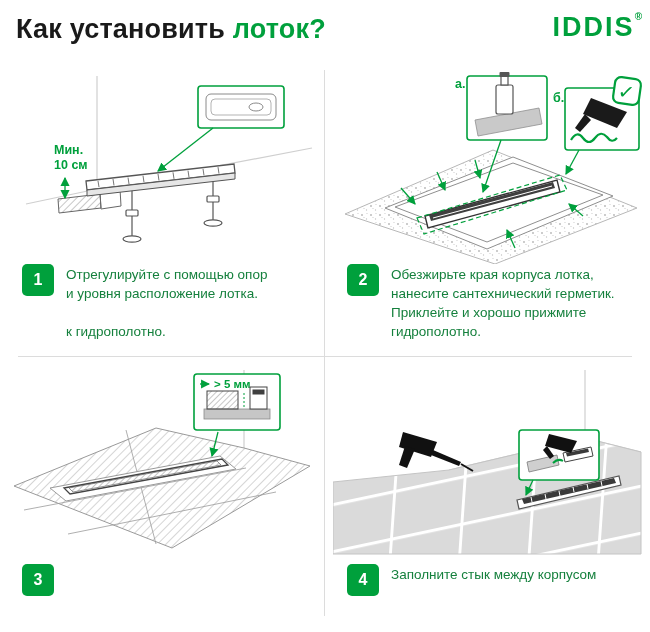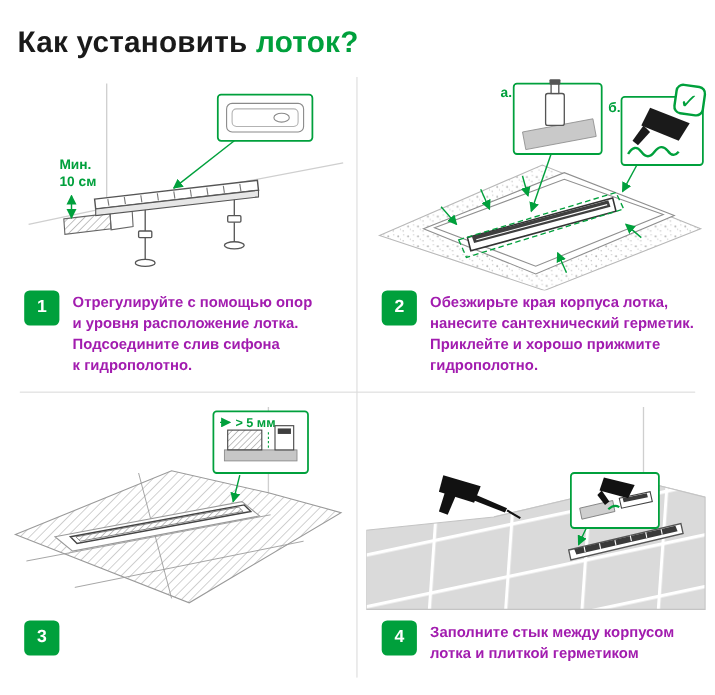--- a/index.html
+++ b/index.html
@@ -7,21 +7,21 @@
   body {
     width:650px; height:632px;
     font-family:"Liberation Sans","DejaVu Sans",sans-serif;
     color:#1a1a1a;
     position:relative;
   }
   .page { position:relative; width:650px; height:632px; background:#fff; overflow:hidden; }
 
   
   .header { position:absolute; top:14px; left:16px; right:8px; height:40px;
-            display:flex; justify-content:space-between; align-items:flex-end; }
+            display:flex; justify-content:space-between; align-items:flex-start; }
   .title { font-size:27px; font-weight:700; letter-spacing:.2px; color:#1a1a1a; }
   .title .accent { color:#00A03C; }
   .brand { color:#00A03C; font-weight:800; font-size:27px; letter-spacing:2px; line-height:1; }
   .brand sup { font-size:10px; letter-spacing:0; vertical-align:top; position:relative; top:-2px; }
 
   
   .divider-v { position:absolute; left:324px; top:70px; width:1px; height:546px; background:#dcdcdc; }
   .divider-h { position:absolute; left:18px; top:356px; width:614px; height:1px; background:#dcdcdc; }
 
   
@@ -36,30 +36,33 @@
   .q3 .illus, .q4 .illus { top:6px; }
   .illus svg { width:310px; height:196px; display:block; font-family:inherit; }
 
   .step { position:absolute; left:22px; display:flex; gap:12px; align-items:flex-start; }
   .q1 .step, .q2 .step { top:200px; }
   .q3 .step, .q4 .step { top:208px; }
 
   .badge { width:32px; height:32px; flex:0 0 32px; border-radius:5px; background:#00A03C;
            color:#fff; font-weight:700; font-size:16px;
            display:flex; align-items:center; justify-content:center; }
-  .txt { font-size:13.5px; line-height:1.42; color:#a21caf; padding-top:1px;font-weight:bold; }
+  .txt { font-size:13.5px; line-height:1.42; color:#15803d; padding-top:1px; }
 </style>
 </head>
 <body>
 
 <div class="page">
 
   <div class="header">
     <div class="title">
       <span>Как установить </span><span class="accent">лоток?</span>
+    </div>
+    <div class="brand">
+      <span>IDDIS</span><sup>®</sup>
     </div>
   </div>
 
   <div class="divider-v"></div>
   <div class="divider-h"></div>
 
   <section class="quad q1">
     <div class="illus">
       <svg viewBox="0 0 310 196">
         <defs>
@@ -114,21 +117,21 @@
           <text x="46" y="101" font-size="12.5" font-weight="bold" fill="#00A03C">10 см</text>
           <line x1="57" y1="110" x2="57" y2="130" stroke="#00A03C" stroke-width="1.3" marker-start="url(#g1a)" marker-end="url(#g1a)"></line>
         </g>
       </svg>
     </div>
     <div class="step">
       <div class="badge">1</div>
       <p class="txt">
         <span>Отрегулируйте с помощью опор</span><br>
         <span>и уровня расположение лотка.</span><br>
-        <span>Подсоедините слив сифона</span><br>
+        <br>
         <span>к гидрополотно.</span>
       </p>
     </div>
   </section>
 
   <section class="quad q2">
     <div class="illus">
       <svg viewBox="0 0 310 196">
         <defs>
           <marker id="g2a" viewBox="0 0 8 8" markerWidth="7" markerHeight="7" refX="7" refY="4" orient="auto-start-reverse">
@@ -289,18 +292,18 @@
           </g>
           <path d="M220,101 q5,-5 10,-2" stroke="#00A03C" stroke-width="2" fill="none"></path>
           <line x1="200" y1="118" x2="193" y2="133" stroke="#00A03C" stroke-width="1.3" marker-end="url(#g4a)"></line>
         </g>
       </svg>
     </div>
     <div class="step">
       <div class="badge">4</div>
       <p class="txt">
         <span>Заполните стык между корпусом</span><br>
-        <span>лотка и плиткой герметиком</span><br>
+        <br>
       </p>
     </div>
   </section>
 
 </div>
 
 </body></html>

